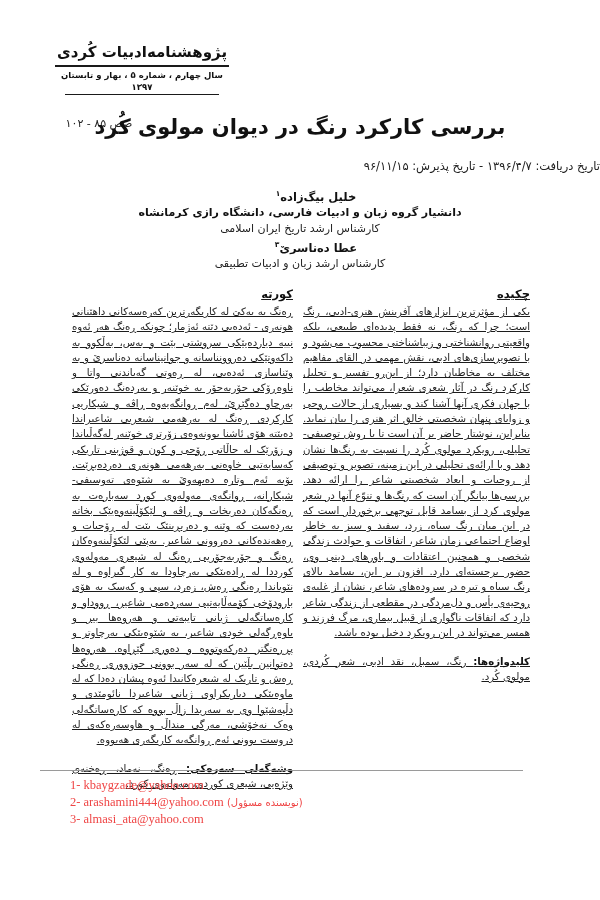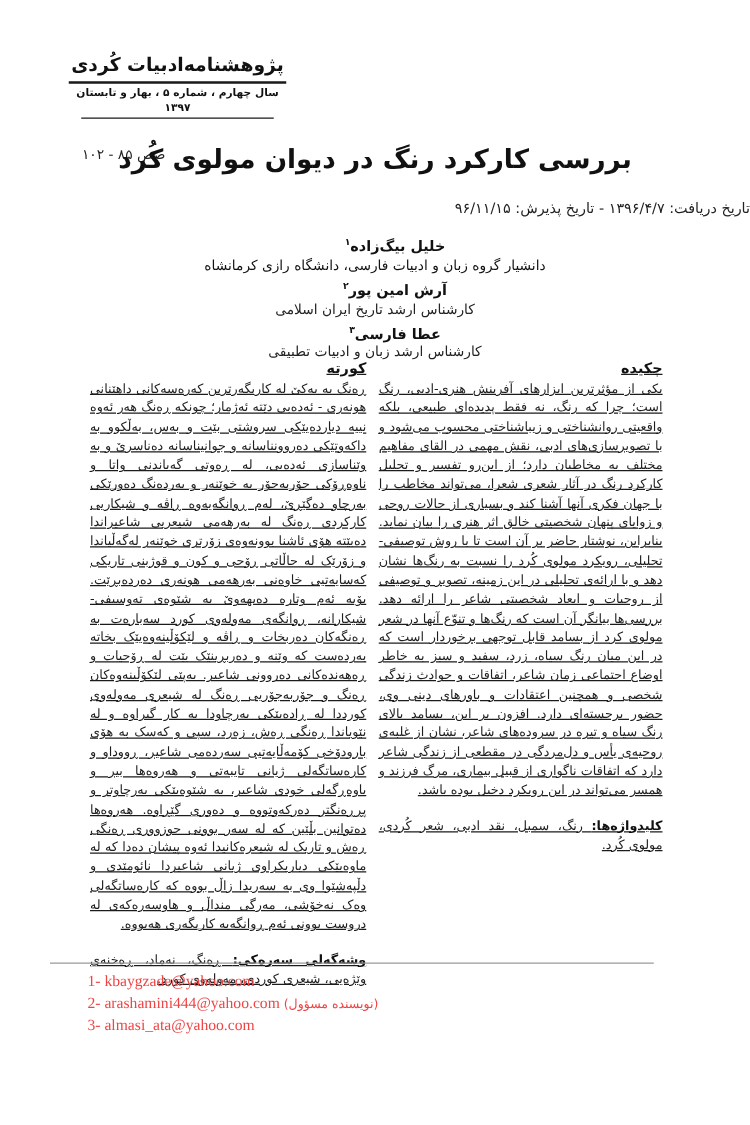--- a/index.html
+++ b/index.html
@@ -32,21 +32,21 @@
     position:absolute;top:159px;left:0;right:0;text-align:right;direction:rtl;
     font-size:11.5px;color:#222;
   }
   .authors-block{
     position:absolute;top:186px;left:0;right:0;text-align:center;direction:rtl;
     font-size:11.5px;line-height:16px;color:#111;
   }
   .author-name{font-weight:bold;padding-left:32px;}
   .author-name sup{font-size:7.5px;}
   .affil{font-size:11px;color:#222;}
-  .affil.bold{font-weight:normal;color:#111;}
+  .affil.bold{font-weight:bold;color:#111;}
   
   .columns{
     position:absolute;top:287px;right:70px;left:72px;direction:rtl;
     display:flex;gap:10px;align-items:flex-start;
   }
   .col{direction:rtl;text-decoration:underline;}
   .col-fa{width:227px;}
   .col-ku{width:221px;}
   .col h3{
     margin:0 0 3px 0;font-size:11.5px;font-weight:bold;color:#111;
@@ -78,23 +78,22 @@
   <div class="logo-rule-thin"></div>
 </div>
 <div class="page-range">صص ۸۵ - ۱۰۲</div>
 
 <div class="article-title">بررسی کارکرد رنگ در دیوان مولوی کُرد</div>
 <div class="dates-line">تاریخ دریافت: ۱۳۹۶/۴/۷ - تاریخ پذیرش: ۹۶/۱۱/۱۵</div>
 
 <div class="authors-block">
   <div class="author-name"><span>خلیل بیگ‌زاده</span><sup>۱</sup></div>
   <div class="affil bold">دانشیار گروه زبان و ادبیات فارسی، دانشگاه رازی کرمانشاه</div>
-  <div class="author-name"><span>آرش امین پور</span><sup>۲</sup></div>
   <div class="affil">کارشناس ارشد تاریخ ایران اسلامی</div>
-  <div class="author-name"><span>عطا فارسی</span><sup>۳</sup></div>
+  <div class="author-name"><span>عطا دەناسرێ</span><sup>۳</sup></div>
   <div class="affil">کارشناس ارشد زبان و ادبیات تطبیقی</div>
 </div>
 
 <div class="columns">
   <div class="col col-fa">
     <h3>چکیده</h3>
     <p class="body">یکی از مؤثرترین ابزارهای آفرینش هنری-ادبی، رنگ است؛ چرا که رنگ، نه فقط پدیده‌ای طبیعی، بلکه واقعیتی روانشناختی و زیباشناختی محسوب می‌شود و با تصویرسازی‌های ادبی، نقش مهمی در القای مفاهیم مختلف به مخاطبان دارد؛ از این‌رو تفسیر و تحلیل کارکرد رنگ در آثار شعری شعرا، می‌تواند مخاطب را با جهان فکری آنها آشنا کند و بسیاری از حالات روحی و زوایای پنهان شخصیتی خالق اثر هنری را بیان نماید. بنابراین، نوشتار حاضر بر آن است تا با روش توصیفی-تحلیلی، رویکرد مولوی کُرد را نسبت به رنگ‌ها نشان دهد و با ارائه‌ی تحلیلی در این زمینه، تصویر و توصیفی از روحیات و ابعاد شخصیتی شاعر را ارائه دهد. بررسی‌ها بیانگر آن است که رنگ‌ها و تنوّع آنها در شعر مولوی کرد از بسامد قابل توجهی برخوردار است که در این میان رنگ سیاه، زرد، سفید و سبز به خاطر اوضاع اجتماعی زمان شاعر، اتفاقات و حوادث زندگی شخصی و همچنین اعتقادات و باورهای دینی وی، حضور برجسته‌ای دارد. افزون بر این، بسامد بالای رنگ سیاه و تیره در سروده‌های شاعر، نشان از غلبه‌ی روحیه‌ی یأس و دل‌مردگی در مقطعی از زندگی شاعر دارد که اتفاقات ناگواری از قبیل بیماری، مرگ فرزند و همسر می‌تواند در این رویکرد دخیل بوده باشد.</p>
     <p class="keywords"><b>کلیدواژه‌ها:</b><span> رنگ، سمبل، نقد ادبی، شعر کُردی، مولوی کُرد.</span></p>
   </div>
   <div class="col col-ku">

